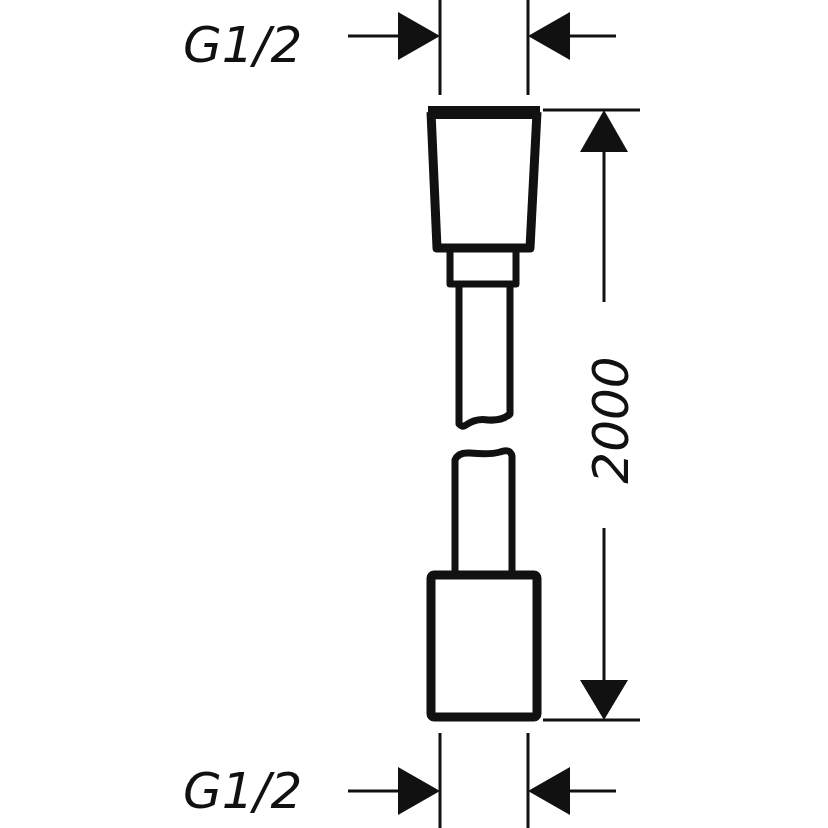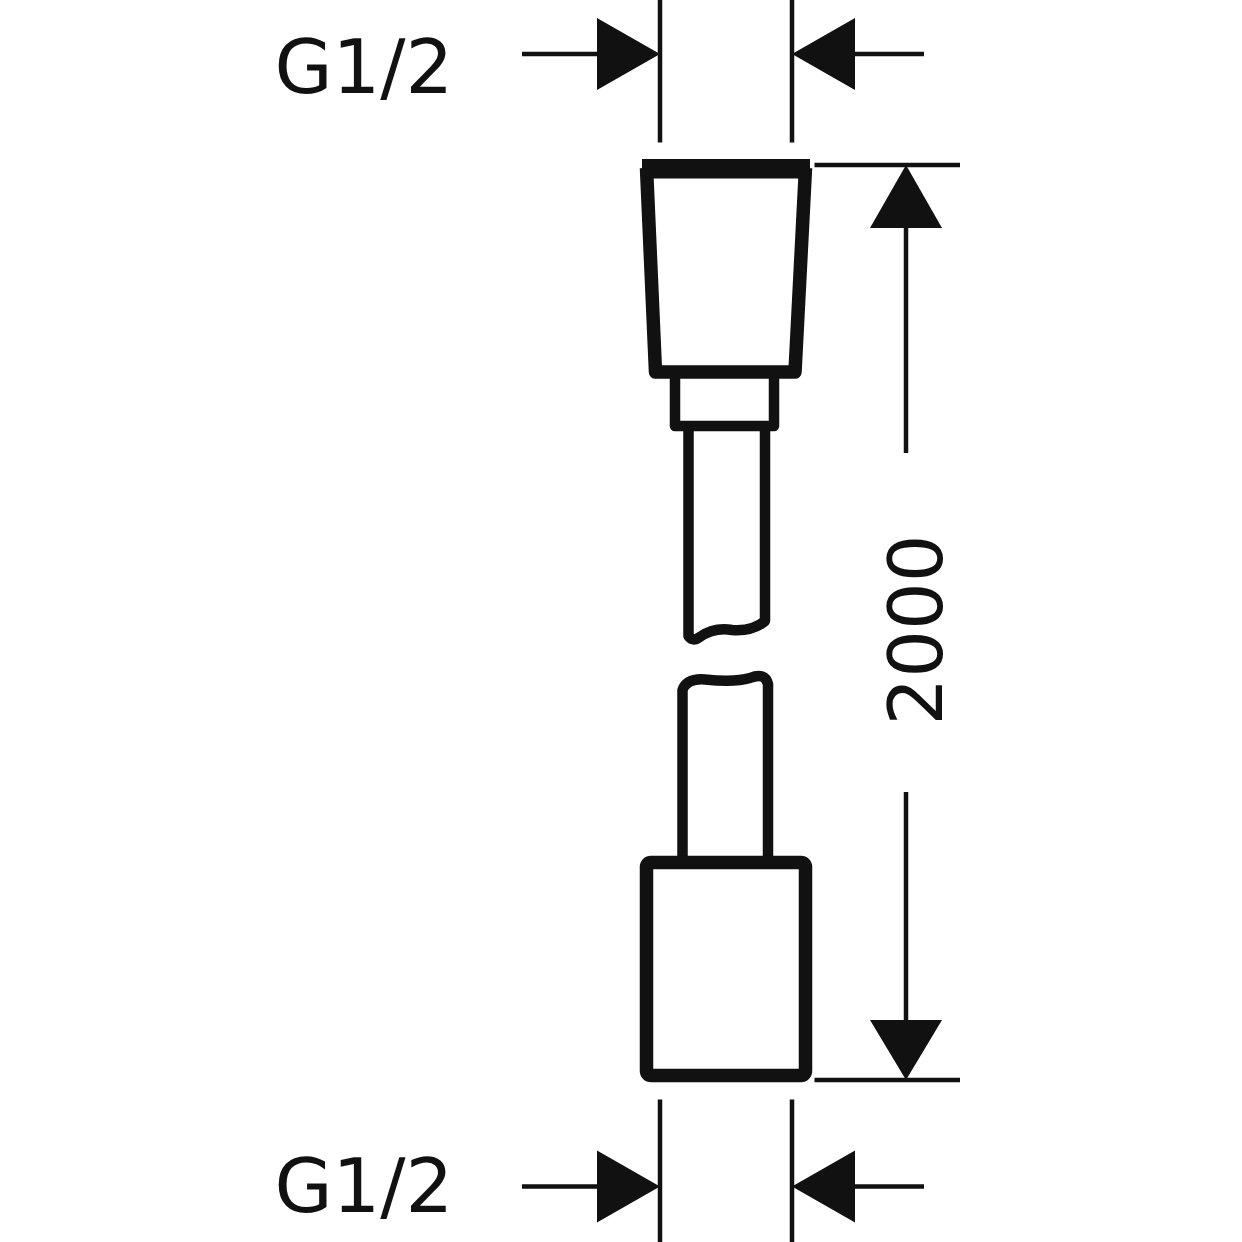--- a/index.html
+++ b/index.html
@@ -1,17 +1,17 @@
 <!DOCTYPE html>
 <html><head>
 <meta charset="utf-8">
 <style>
   html, body { margin: 0; padding: 0; background: #ffffff; }
   body { width: 828px; height: 828px; overflow: hidden; }
-  #canvas { position: relative; width: 828px; height: 828px; }
+  #canvas { position: relative; width: 828px; height: 828px; font-style: italic; }
   svg { position: absolute; left: 0; top: 0; }
   .lbl { font-family: "DejaVu Sans", sans-serif; fill: #111111; }
 </style>
 </head>
 <body>
 
 <div id="canvas">
 <svg width="828" height="828" viewBox="0 0 828 828" xmlns="http://www.w3.org/2000/svg">
 
   <g>

